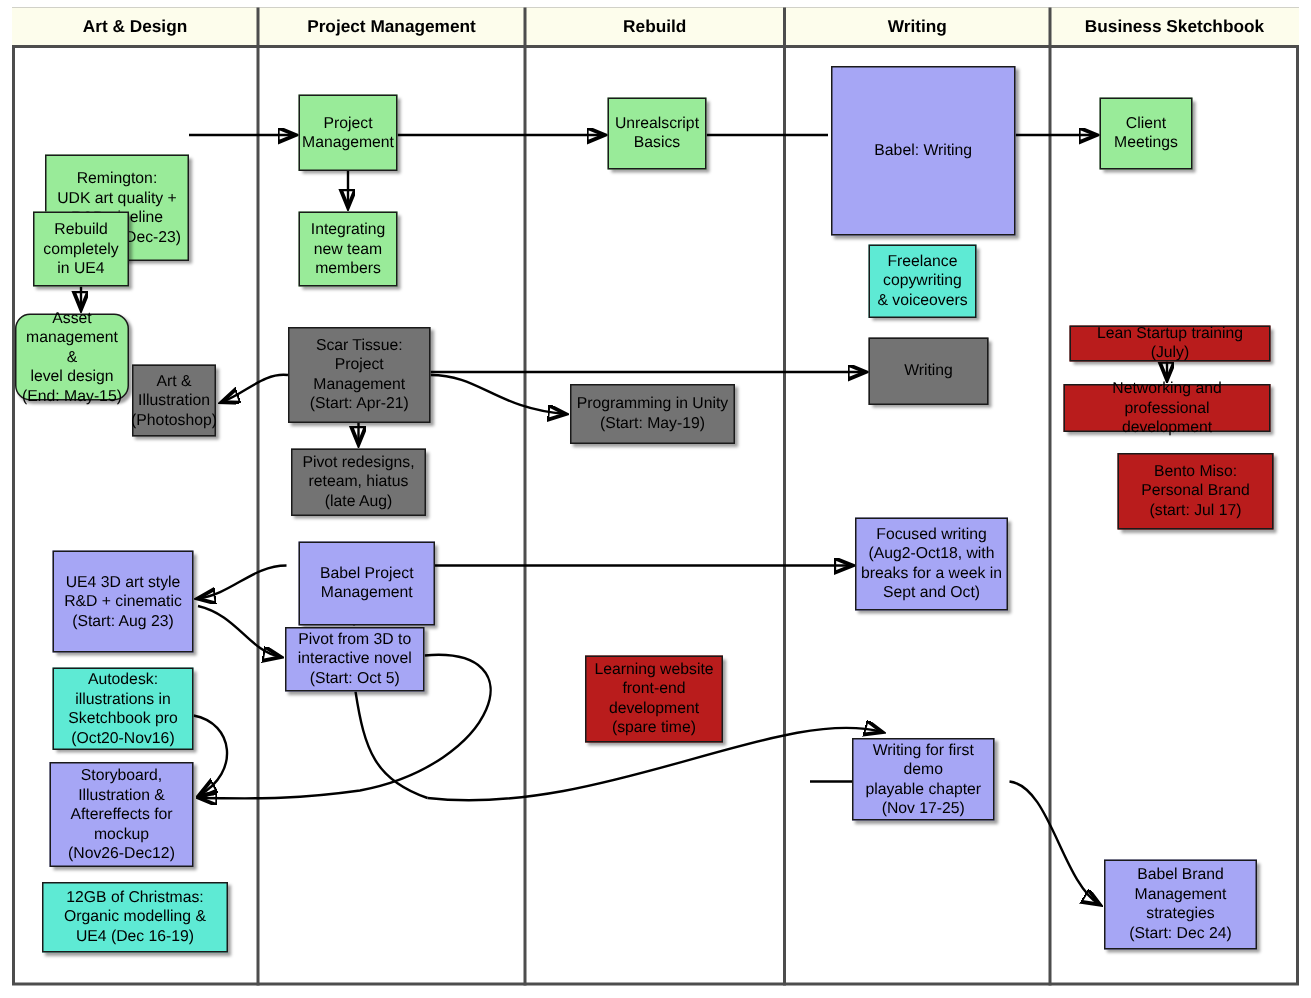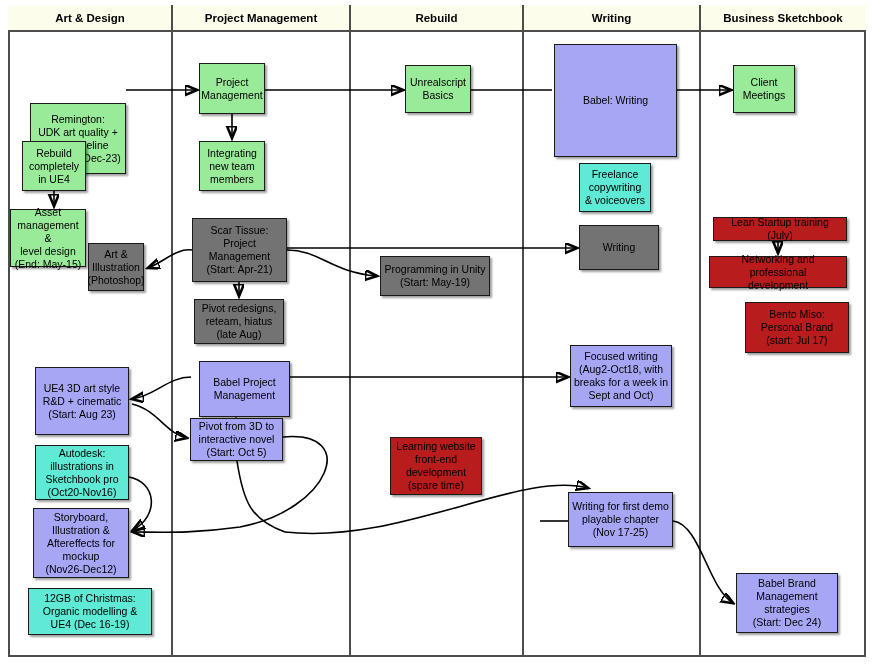--- a/index.html
+++ b/index.html
@@ -159,21 +159,21 @@
   </svg>
 
   <div id="nodes">
       <div class="node green" style="left: 30px; top: 55px; width: 96px; height: 71px; margin-top: 48px;">Remington:
 UDK art quality +
 R&amp;D pipeline
 (Start: '13 Dec-23)</div>
       <div class="node green" style="left: 22px; top: 141px; width: 64px; height: 50px;">Rebuild
 completely
 in UE4</div>
-      <div class="node green" style="left: 10px; top: 209px; width: 76px; height: 58px;">Asset
+      <div class="node green" style="left: 10px; top: 209px; width: 76px; height: 58px; border-radius: 10px;">Asset
 management &amp;
 level design
 (End: May-15)</div>
       <div class="node pink" style="left: 88px; top: 243px; width: 56px; height: 48px;">Art &amp;
 Illustration
 (Photoshop)</div>
       <div class="node purple" style="left: 35px; top: 367px; width: 94px; height: 68px;">UE4 3D art style
 R&amp;D + cinematic
 (Start: Aug 23)</div>
       <div class="node cyan" style="left: 35px; top: 445px; width: 94px; height: 55px;">Autodesk:
@@ -215,21 +215,21 @@
 (spare time)</div>
       <div class="node purple" style="left: 554px; top: 44px; width: 123px; height: 113px;">Babel: Writing</div>
       <div class="node cyan" style="left: 579px; top: 163px; width: 72px; height: 49px;">Freelance
 copywriting
 &amp; voiceovers</div>
       <div class="node pink" style="left: 579px; top: 225px; width: 80px; height: 45px;">Writing</div>
       <div class="node purple" style="left: 570px; top: 345px; width: 102px; height: 62px;">Focused writing
 (Aug2-Oct18, with
 breaks for a week in
 Sept and Oct)</div>
-      <div class="node purple" style="left: 568px; top: 492px; width: 105px; height: 55px;">Writing for first demo
+      <div class="node purple" style="left: 568px; top: 492px; width: 95px; height: 55px;">Writing for first demo
 playable chapter
 (Nov 17-25)</div>
       <div class="node green" style="left: 733px; top: 65px; width: 62px; height: 48px;">Client
 Meetings</div>
       <div class="node yellow" style="left: 713px; top: 217px; width: 134px; height: 24px;">Lean Startup training (July)</div>
       <div class="node yellow" style="left: 709px; top: 256px; width: 138px; height: 32px;">Networking and professional
 development</div>
       <div class="node yellow" style="left: 727px; top: 302px; width: 104px; height: 51px; margin-left: 18px;">Bento Miso:
 Personal Brand
 (start: Jul 17)</div>

